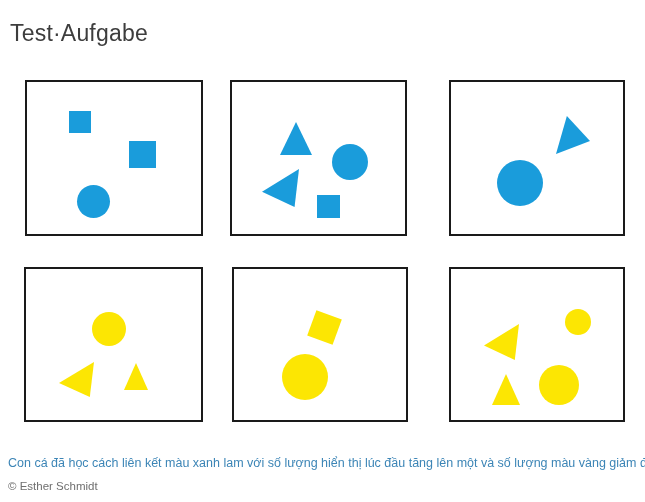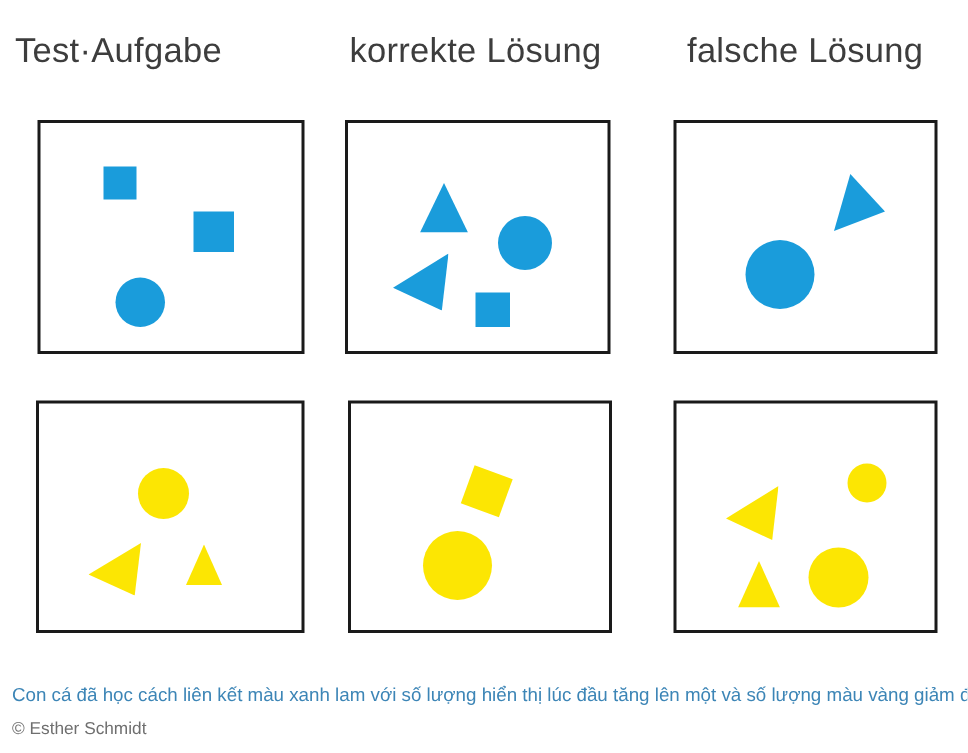--- a/index.html
+++ b/index.html
@@ -55,22 +55,20 @@
     color: #6f6f6f;
     text-align: right;
   }
 </style>
 </head>
 <body>
 
 <div class="figure">
 
   <div class="col-header h1">Test·Aufgabe</div>
-  <div class="col-header h2">korrekte Lösung</div>
-  <div class="col-header h3">falsche Lösung</div>
 
   <div class="panel p0">
       <div style="background: rgb(26, 156, 219); position: absolute; left: 42px; top: 29px; width: 22px; height: 22px;"></div>
       <div style="background: rgb(26, 156, 219); position: absolute; left: 102px; top: 59px; width: 27px; height: 27px;"></div>
       <div style="background: rgb(26, 156, 219); border-radius: 50%; position: absolute; left: 50px; top: 103px; width: 33px; height: 33px;"></div>
     </div>
   <div class="panel p1">
       <svg viewBox="0 0 100 100" preserveAspectRatio="none" style="position: absolute; left: 48px; top: 40px; width: 32px; height: 33px;">
         <polygon points="50,0 0,100 100,100" fill="#1A9CDB"></polygon>
       </svg>

